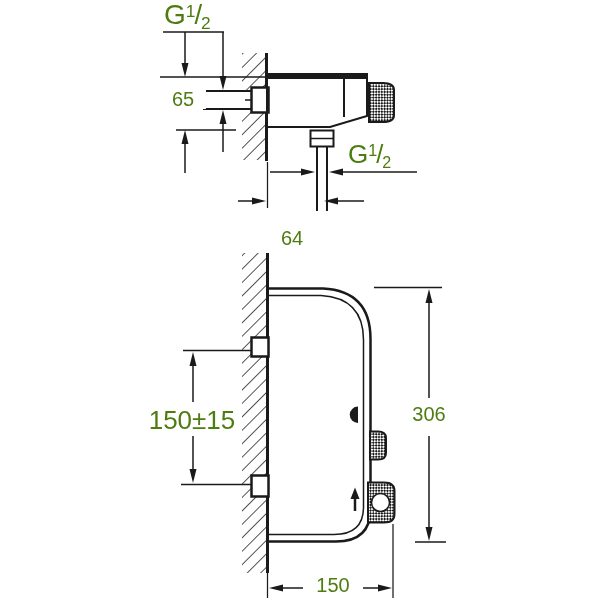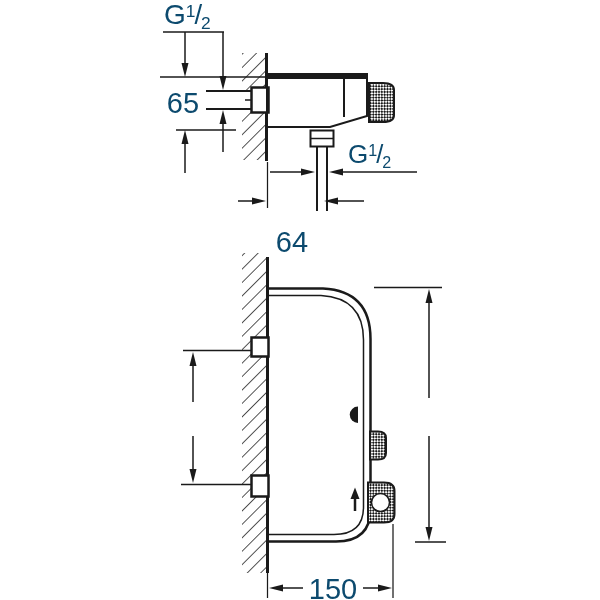--- a/index.html
+++ b/index.html
@@ -1,28 +1,28 @@
 <!DOCTYPE html>
 <html><head>
 <meta charset="utf-8">
 <style>
   html,body{margin:0;padding:0;background:#ffffff;}
   .canvas{
     position:relative;
     width:600px;height:600px;
     background:#ffffff;
     font-family:"Liberation Sans", sans-serif;
-    color:#0c4a6e;
+    color:#4d7c0f;
     overflow:hidden;
   }
   .linework{position:absolute;left:0;top:0;}
   .dim-text{
     position:absolute;
     text-align:center;
-    font-size:29px;
+    font-size:20px;
     line-height:1;
     background:#ffffff;
     white-space:nowrap;
   }
   .thread-label{
     position:absolute;
     font-size:28px;
     line-height:1;
     white-space:nowrap;
   }
@@ -168,17 +168,19 @@
   </div>
 
   <div class="dim-text" style="left:160px;top:89px;width:46px;">65</div>
 
   <div class="thread-label" style="left:348px;top:141px;font-size:26px;">
     <span class="pfx">G</span><span class="num">1</span><span class="slash">/</span><span class="den">2</span>
   </div>
 
   <div class="dim-text" style="left:266px;top:187px;width:52px;margin-top:41px;">64</div>
 
+  <div class="dim-text" style="left:144px;top:407px;width:96px;font-size:26px;">150±15</div>
 
+  <div class="dim-text" style="left:400px;top:404px;width:58px;">306</div>
 
   <div class="dim-text" style="left:306px;top:575px;width:54px;">150</div>
 
 </div>
 
 </body></html>

